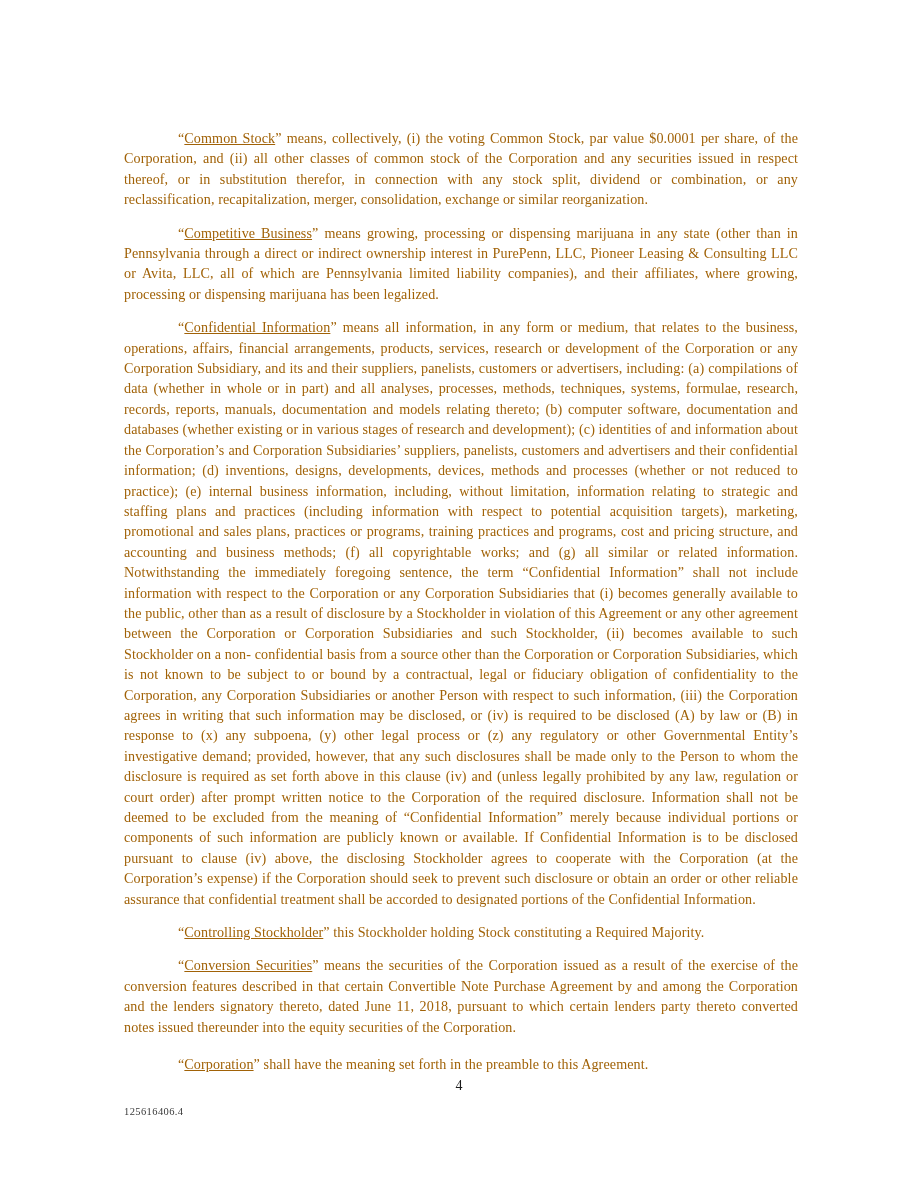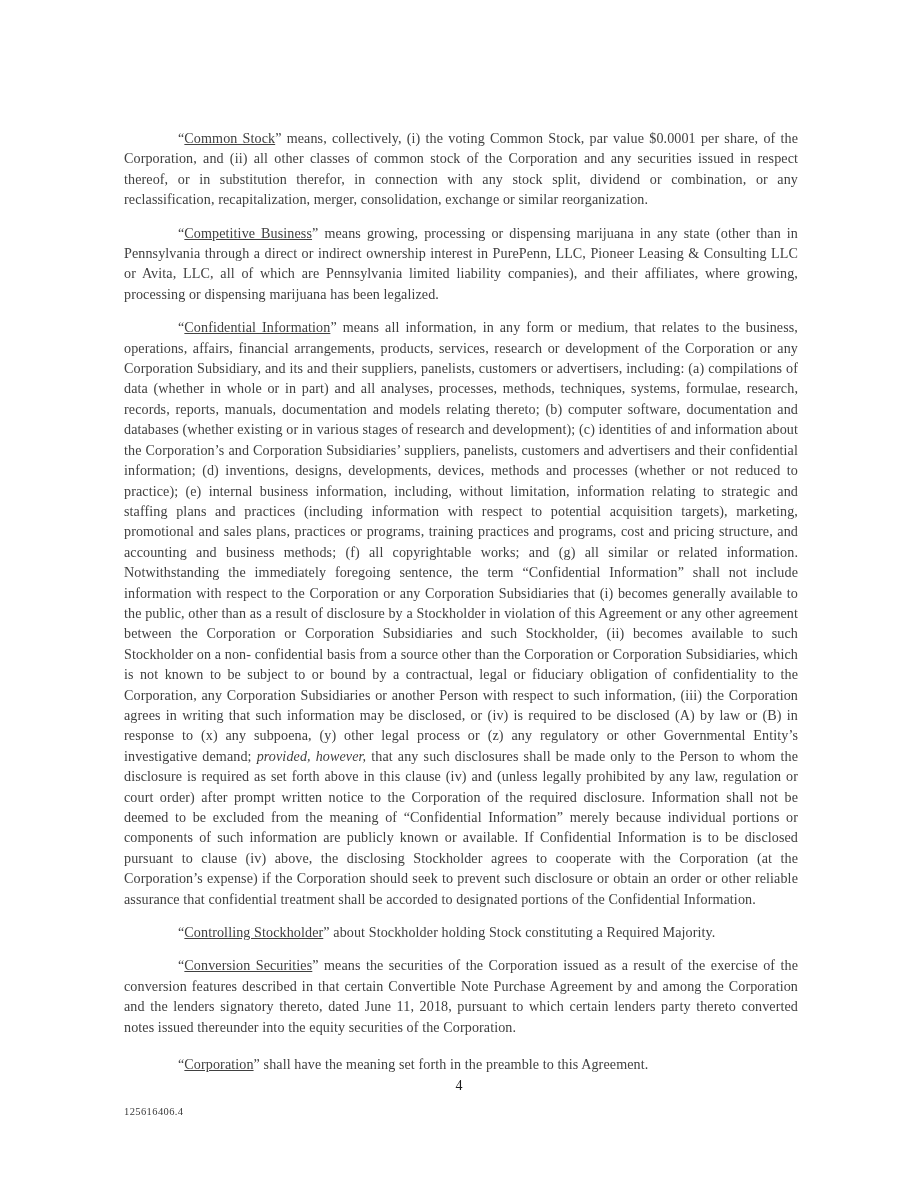--- a/index.html
+++ b/index.html
@@ -24,29 +24,28 @@
     left: 124px;
     top: 128px;
     width: 674px;
   }
   p.para {
     margin: 0 0 13px 0;
     text-align: justify;
     text-justify: inter-word;
     font-size: 14.1px;
     line-height: 20.4px;
-    color: #404040;
+    color: #a16207;
     text-indent: 54px;
     letter-spacing: 0.1px;
   }
   .term {
     text-decoration: underline;
   }
   .ital {
-    font-style: italic;
   }
   .page-number {
     position: absolute;
     left: 0;
     right: 0;
     top: 1078px;
     text-align: center;
     font-size: 14px;
     color: #1b1b1b;
   }
@@ -73,21 +72,21 @@
 
     <p class="para">
       <span>“</span><span class="term">Competitive Business</span><span>” means growing, processing or dispensing marijuana in any state (other than in Pennsylvania through a direct or indirect ownership interest in PurePenn, LLC, Pioneer Leasing &amp; Consulting LLC or Avita, LLC, all of which are Pennsylvania limited liability companies), and their affiliates, where growing, processing or dispensing marijuana has been legalized.</span>
     </p>
 
     <p class="para">
       <span>“</span><span class="term">Confidential Information</span><span>” means all information, in any form or medium, that relates to the business, operations, affairs, financial arrangements, products, services, research or development of the Corporation or any Corporation Subsidiary, and its and their suppliers, panelists, customers or advertisers, including: (a) compilations of data (whether in whole or in part) and all analyses, processes, methods, techniques, systems, formulae, research, records, reports, manuals, documentation and models relating thereto; (b) computer software, documentation and databases (whether existing or in various stages of research and development); (c) identities of and information about the Corporation’s and Corporation Subsidiaries’ suppliers, panelists, customers and advertisers and their confidential information; (d) inventions, designs, developments, devices, methods and processes (whether or not reduced to practice); (e) internal business information, including, without limitation, information relating to strategic and staffing plans and practices (including information with respect to potential acquisition targets), marketing, promotional and sales plans, practices or programs, training practices and programs, cost and pricing structure, and accounting and business methods; (f) all copyrightable works; and (g) all similar or related information. Notwithstanding the immediately foregoing sentence, the term “Confidential Information” shall not include information with respect to the Corporation or any Corporation Subsidiaries that (i) becomes generally available to the public, other than as a result of disclosure by a Stockholder in violation of this Agreement or any other agreement between the Corporation or Corporation Subsidiaries and such Stockholder, (ii) becomes available to such Stockholder on a non- confidential basis from a source other than the Corporation or Corporation Subsidiaries, which is not known to be subject to or bound by a contractual, legal or fiduciary obligation of confidentiality to the Corporation, any Corporation Subsidiaries or another Person with respect to such information, (iii) the Corporation agrees in writing that such information may be disclosed, or (iv) is required to be disclosed (A) by law or (B) in response to (x) any subpoena, (y) other legal process or (z) any regulatory or other Governmental Entity’s investigative demand; </span><span class="ital">provided, however,</span><span> that any such disclosures shall be made only to the Person to whom the disclosure is required as set forth above in this clause (iv) and (unless legally prohibited by any law, regulation or court order) after prompt written notice to the Corporation of the required disclosure. Information shall not be deemed to be excluded from the meaning of “Confidential Information” merely because individual portions or components of such information are publicly known or available. If Confidential Information is to be disclosed pursuant to clause (iv) above, the disclosing Stockholder agrees to cooperate with the Corporation (at the Corporation’s expense) if the Corporation should seek to prevent such disclosure or obtain an order or other reliable assurance that confidential treatment shall be accorded to designated portions of the Confidential Information.</span>
     </p>
 
     <p class="para">
-      <span>“</span><span class="term">Controlling Stockholder</span><span>” about Stockholder holding Stock constituting a Required Majority.</span>
+      <span>“</span><span class="term">Controlling Stockholder</span><span>” this Stockholder holding Stock constituting a Required Majority.</span>
     </p>
 
     <p class="para">
       <span>“</span><span class="term">Conversion Securities</span><span>” means the securities of the Corporation issued as a result of the exercise of the conversion features described in that certain Convertible Note Purchase Agreement by and among the Corporation and the lenders signatory thereto, dated June 11, 2018, pursuant to which certain lenders party thereto converted notes issued thereunder into the equity securities of the Corporation.</span>
     </p>
 
     <p class="para" style="margin-top: 17px;">
       <span>“</span><span class="term">Corporation</span><span>” shall have the meaning set forth in the preamble to this Agreement.</span>
     </p>
 

